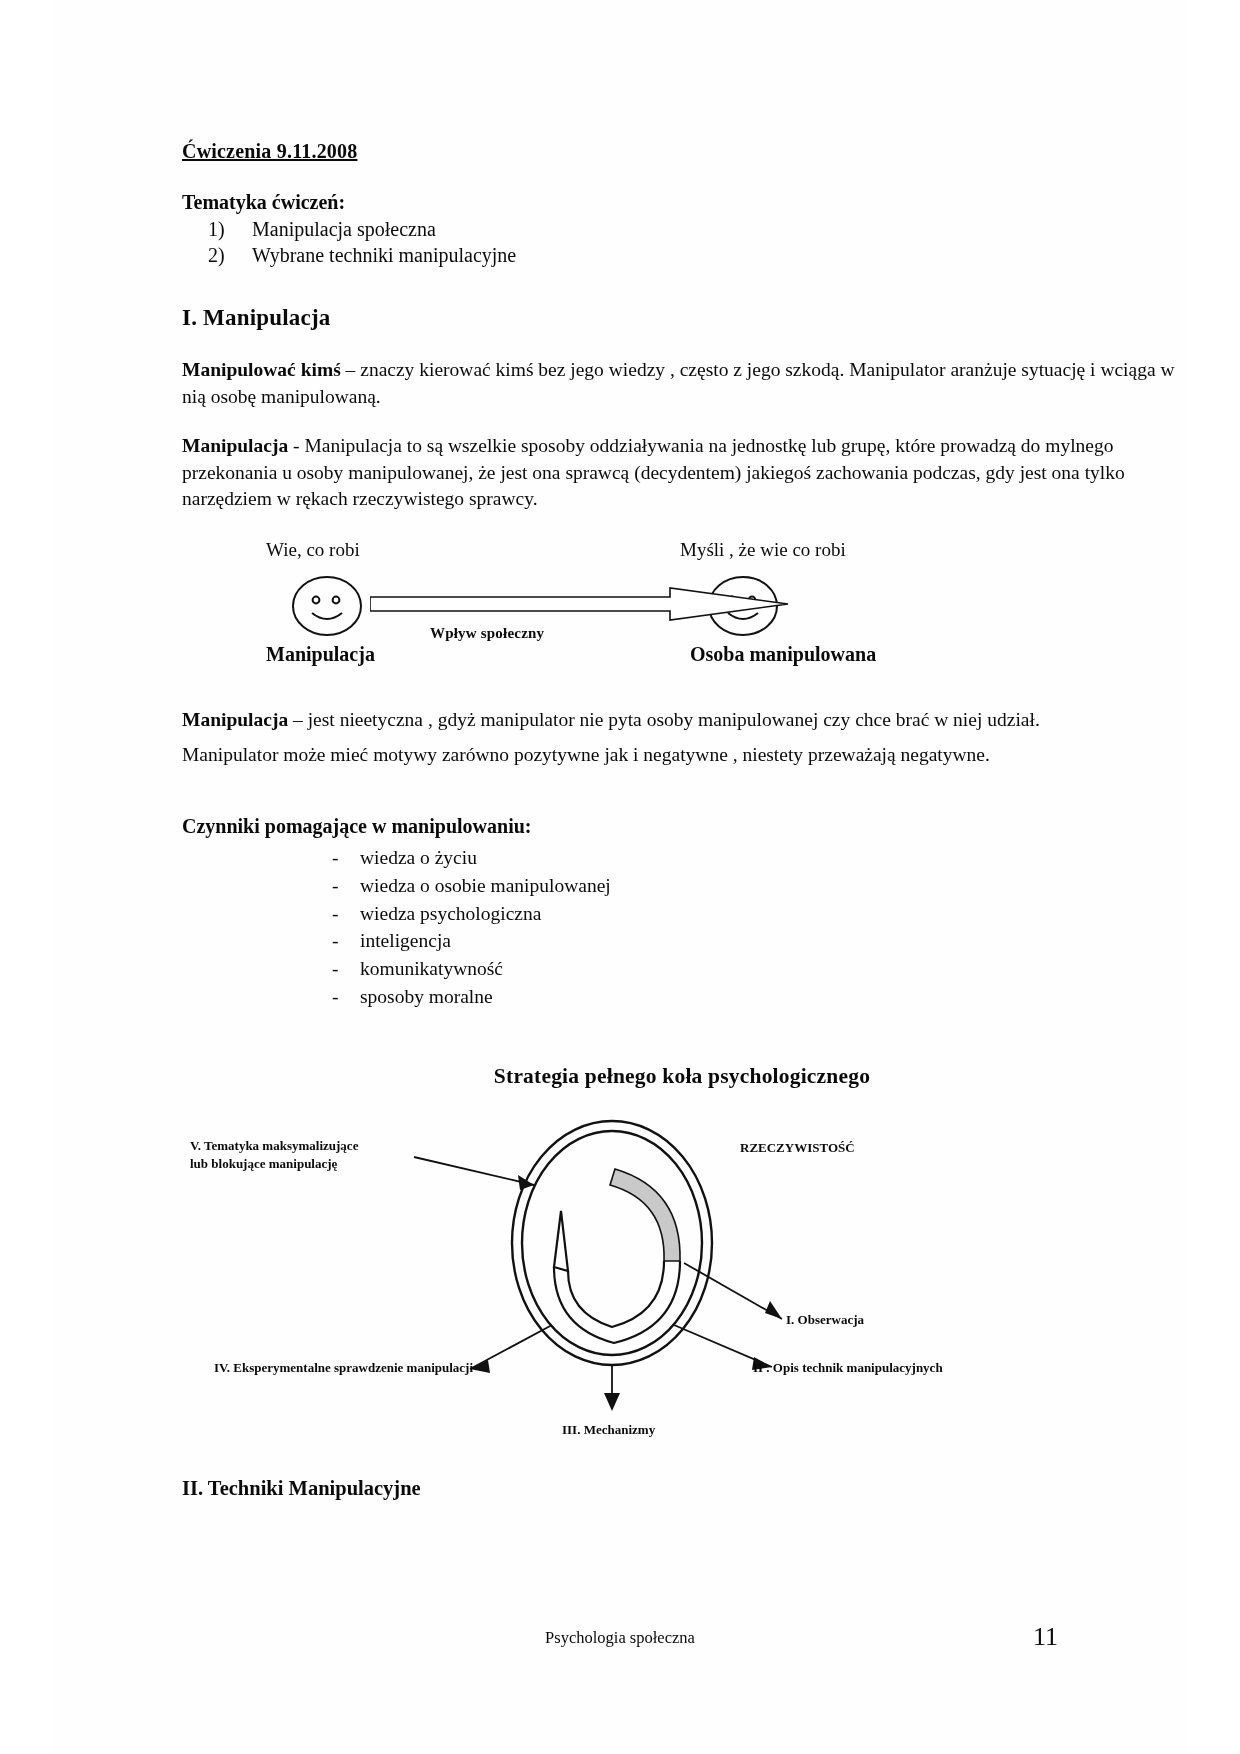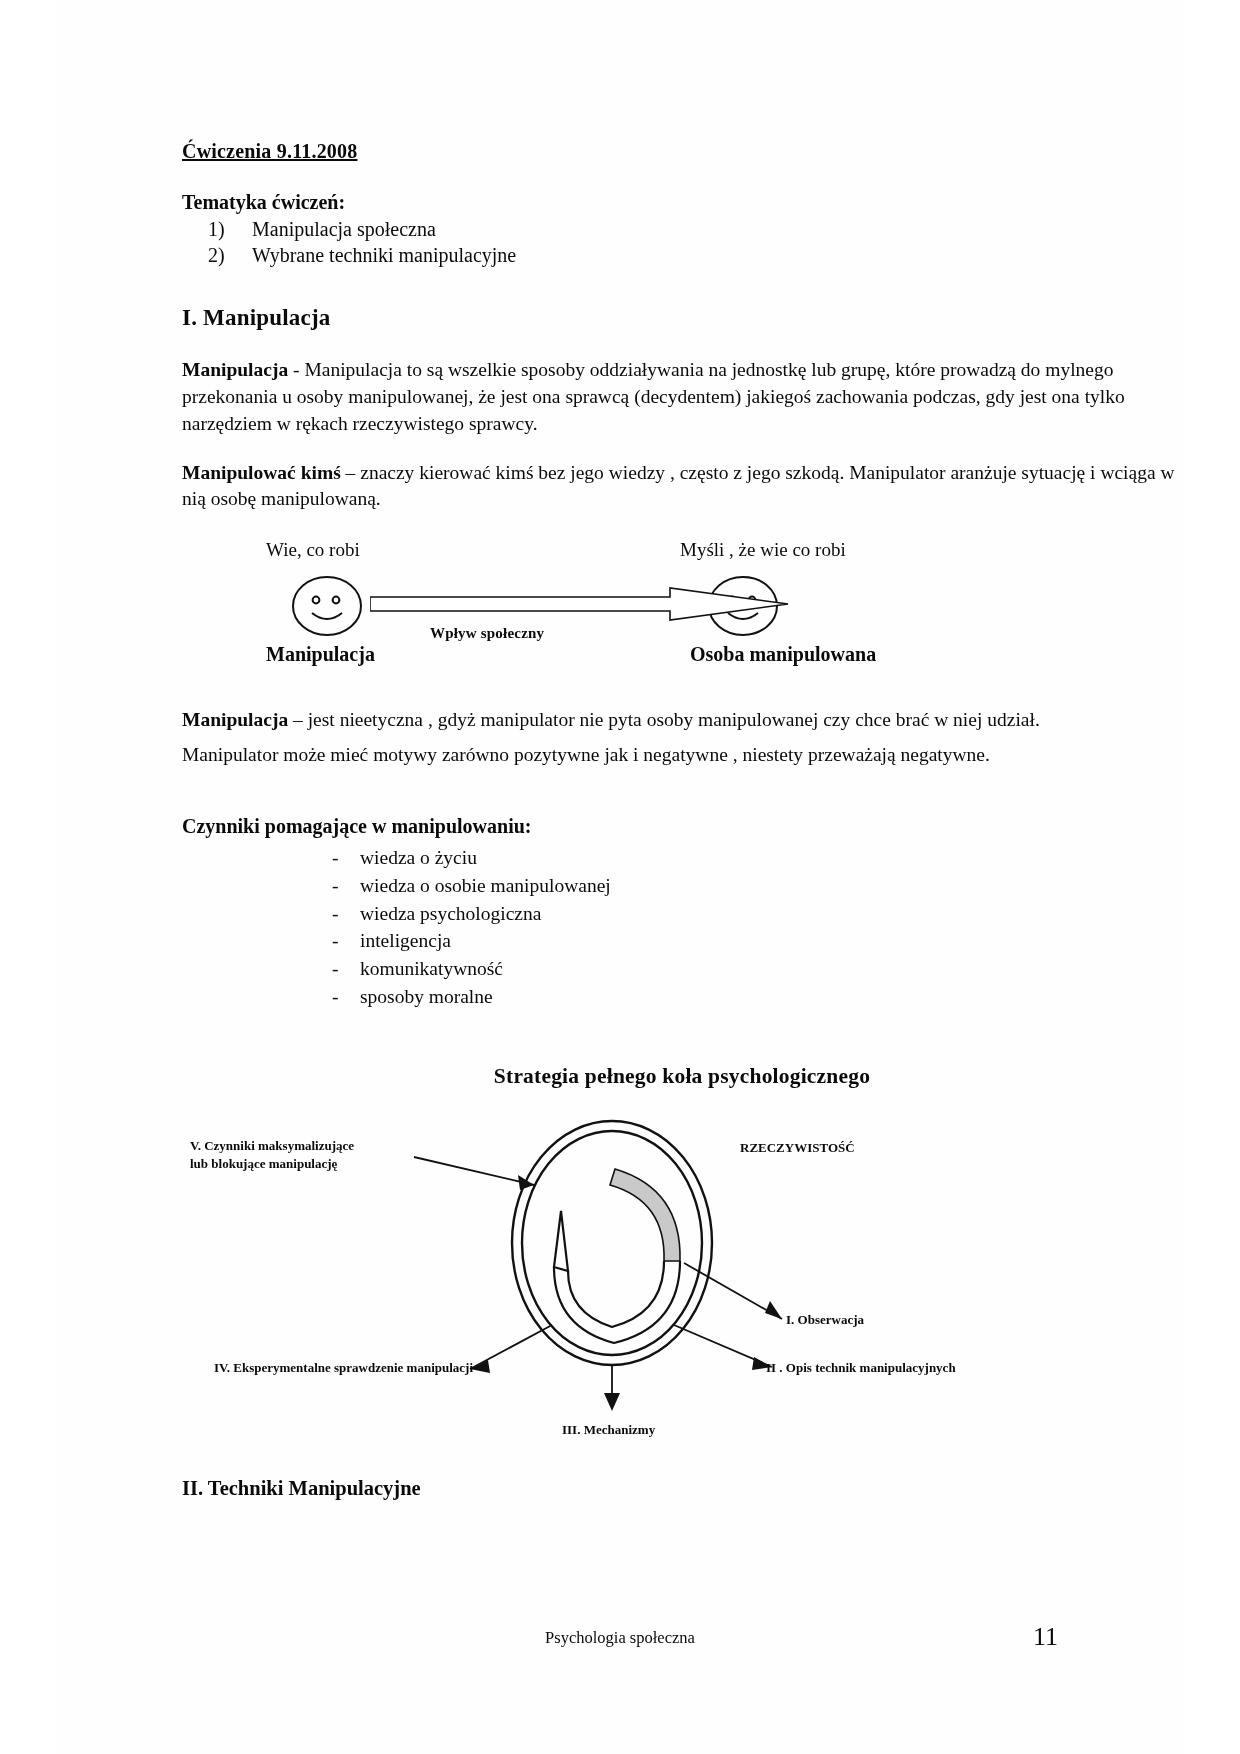--- a/index.html
+++ b/index.html
@@ -198,23 +198,23 @@
         <span>Manipulacja społeczna</span>
       </li>
       <li>
         <span class="num">2)</span>
         <span>Wybrane techniki manipulacyjne</span>
       </li>
     </ol>
 
     <h2 class="section">I. Manipulacja</h2>
 
+    <p class="para"><span class="lead-bold">Manipulować kimś</span><span> – znaczy kierować kimś bez jego wiedzy , często z jego szkodą. Manipulator aranżuje sytuację i wciąga w nią osobę manipulowaną.</span></p>
+
     <p class="para"><span class="lead-bold">Manipulacja</span><span> - Manipulacja to są wszelkie sposoby oddziaływania na jednostkę lub grupę, które prowadzą do mylnego przekonania u osoby manipulowanej, że jest ona sprawcą (decydentem) jakiegoś zachowania podczas, gdy jest ona tylko narzędziem w rękach rzeczywistego sprawcy.</span></p>
-
-    <p class="para"><span class="lead-bold">Manipulować kimś</span><span> – znaczy kierować kimś bez jego wiedzy , często z jego szkodą. Manipulator aranżuje sytuację i wciąga w nią osobę manipulowaną.</span></p>
 
     <div class="influence">
       <div class="infl-label" style="left:84px; top:0;">Wie, co robi</div>
       <div class="infl-label" style="left:498px; top:0;">Myśli , że wie co robi</div>
 
       <div class="smiley" style="left:108px; top:36px;">
         <svg viewBox="0 0 74 62" width="74" height="62">
           <ellipse cx="37" cy="31" rx="34" ry="29" fill="none" stroke="#111" stroke-width="2"></ellipse>
           <ellipse cx="26" cy="25" rx="3.4" ry="3.4" fill="none" stroke="#111" stroke-width="2"></ellipse>
           <ellipse cx="46" cy="25" rx="3.4" ry="3.4" fill="none" stroke="#111" stroke-width="2"></ellipse>
@@ -281,29 +281,29 @@
         <polygon points="590,256 572,246 570,259" fill="#111"></polygon>
 
         <line x1="370" y1="214" x2="288" y2="258" stroke="#111" stroke-width="1.8"></line>
         <polygon points="288,258 306,249 308,262" fill="#111"></polygon>
 
         <line x1="430" y1="254" x2="430" y2="292" stroke="#111" stroke-width="1.8"></line>
         <polygon points="430,300 422,282 438,282" fill="#111"></polygon>
       </svg>
 
       <div class="cd-label" style="left:8px; top:26px; text-align:left;">
-        <div>V. Czynniki maksymalizujące</div>
+        <div>V. Tematyka maksymalizujące</div>
         <div>lub blokujące manipulację</div>
       </div>
 
       <div class="cd-label" style="left:558px; top:28px;">RZECZYWISTOŚĆ</div>
 
       <div class="cd-label" style="left:604px; top:200px;">I. Obserwacja</div>
 
-      <div class="cd-label" style="left:584px; top:248px;">II . Opis technik manipulacyjnych</div>
+      <div class="cd-label" style="left:571px; top:248px;">II . Opis technik manipulacyjnych</div>
 
       <div class="cd-label" style="left:380px; top:310px;">III. Mechanizmy</div>
 
       <div class="cd-label" style="left:32px; top:248px;">IV. Eksperymentalne sprawdzenie manipulacji</div>
     </div>
 
     <h3 class="section2">II. Techniki Manipulacyjne</h3>
   </div>
 
   <div class="footer">

